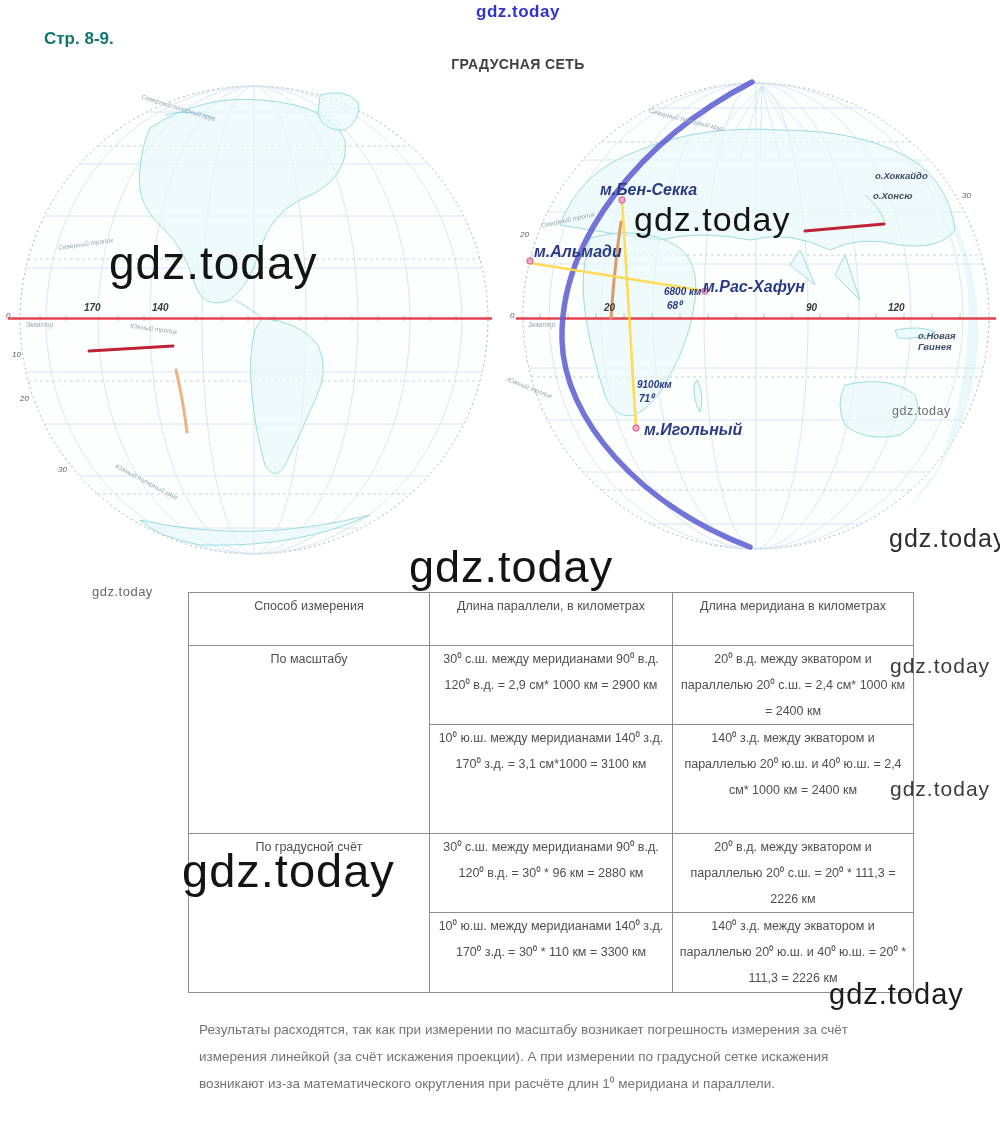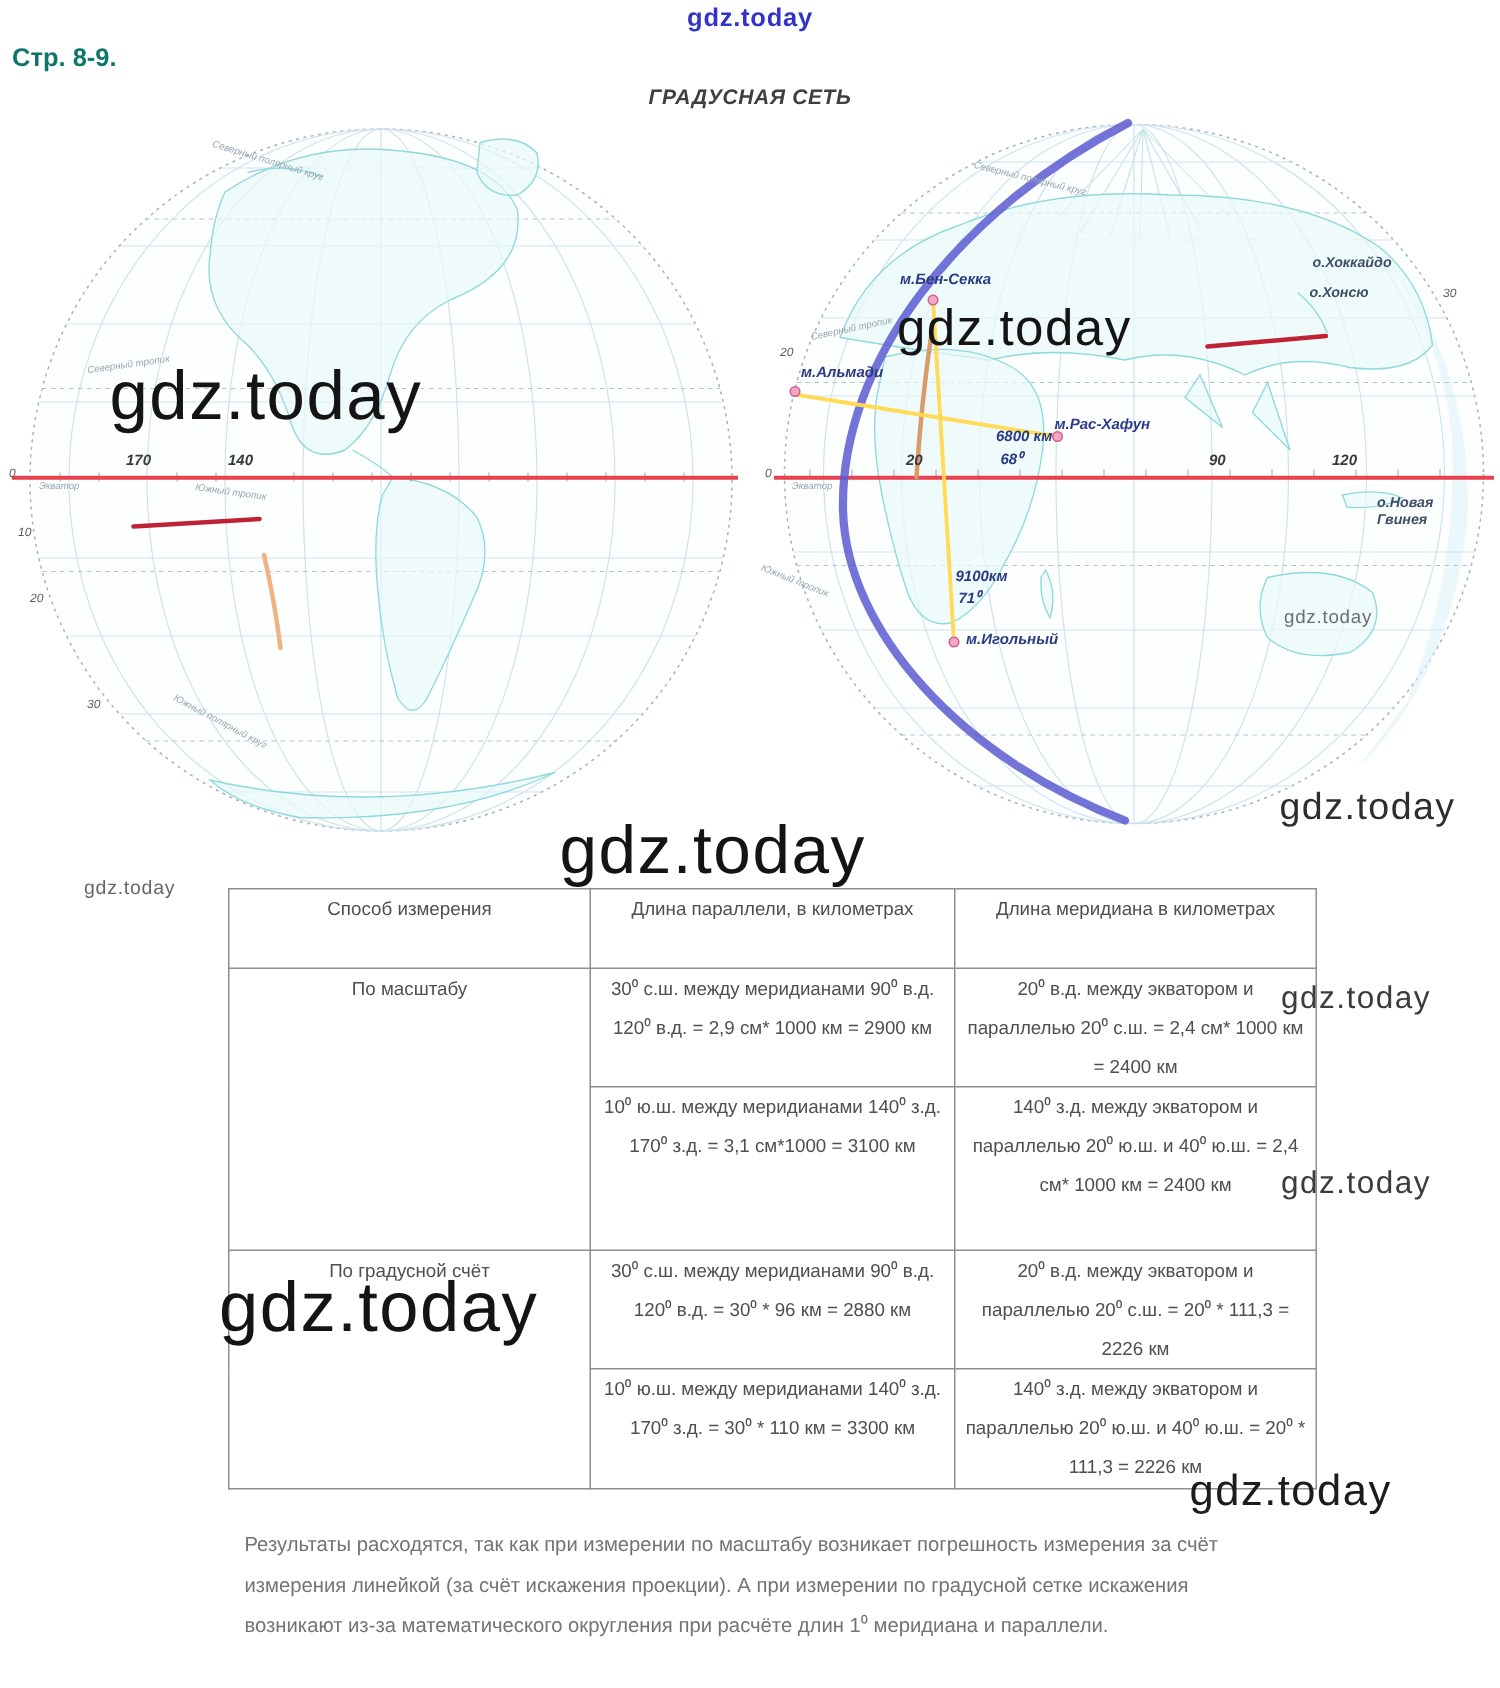--- a/index.html
+++ b/index.html
@@ -1,42 +1,42 @@
 <!DOCTYPE html>
 <html><head>
 <meta charset="utf-8">
 <style>
   html,body{margin:0;padding:0;background:#ffffff;}
   body{width:1000px;height:1125px;position:relative;overflow:hidden;
        font-family:"Liberation Sans", sans-serif;}
-  .abs{position:absolute;}
+  .abs{position:absolute;margin-left:36px;}
   
   .wm-blue{top:2px;left:0;right:0;text-align:center;color:#3232cd;font-size:17px;
            font-weight:600;letter-spacing:.5px;}
   .page-label{top:29px;left:8px;font-size:17px;font-weight:bold;color:#0f766e;}
   .page-title{top:56px;left:0;right:0;text-align:center;font-size:14px;font-weight:bold;
-              color:#3f3f3f;letter-spacing:.4px;font-style:italic;}
+              color:#3f3f3f;letter-spacing:.4px;}
   
   .wm{color:#141414;font-weight:200;letter-spacing:1px;white-space:nowrap;z-index:6;
       pointer-events:none;}
   .wm-map-left{left:73px;top:236px;font-size:46px;}
   .wm-map-right{left:598px;top:200px;font-size:34px;}
   .wm-r1{left:856px;top:404px;font-size:12.5px;color:#6f6f6f;letter-spacing:.5px;}
   .wm-r2{left:853px;top:524px;font-size:25px;color:#2e2e2e;}
   .wm-center{left:373px;top:541px;font-size:45px;}
   .wm-l-small{left:56px;top:584px;font-size:13px;color:#686868;letter-spacing:.5px;}
   .wm-r3{left:854px;top:654px;font-size:21px;color:#3c3c3c;}
   .wm-r4{left:854px;top:777px;font-size:21px;color:#3c3c3c;}
   .wm-table{left:146px;top:843px;font-size:47px;}
   .wm-br{left:793px;top:978px;font-size:29px;color:#1c1c1c;}
   
   .mlabel{position:absolute;white-space:nowrap;z-index:4;pointer-events:none;}
   .num{font-size:8px;font-style:italic;color:#5a5a5a;}
   .bnum{font-size:10px;font-style:italic;font-weight:bold;color:#3a3a3a;}
-  .cape{font-size:10px;font-style:italic;font-weight:bold;color:#2b3a85;}
+  .cape{font-size:16px;font-style:italic;font-weight:bold;color:#2b3a85;}
   .meas{font-size:10px;font-style:italic;font-weight:bold;color:#2b3a85;}
   .isl{font-size:9.5px;font-style:italic;font-weight:700;color:#3e4e68;}
   .isl-wrap{white-space:normal;width:62px;line-height:11px;}
   .faint{font-size:6.5px;font-style:italic;color:#97a7b4;}
   
   .meas-table{left:152px;top:592px;z-index:3;}
   table{border-collapse:collapse;table-layout:fixed;}
   td,th{border:1px solid #8e8e8e;font-size:12.5px;color:#4f4f4f;text-align:center;
         vertical-align:top;line-height:26px;padding:0 6px;font-weight:normal;}
   th{height:52px;}

